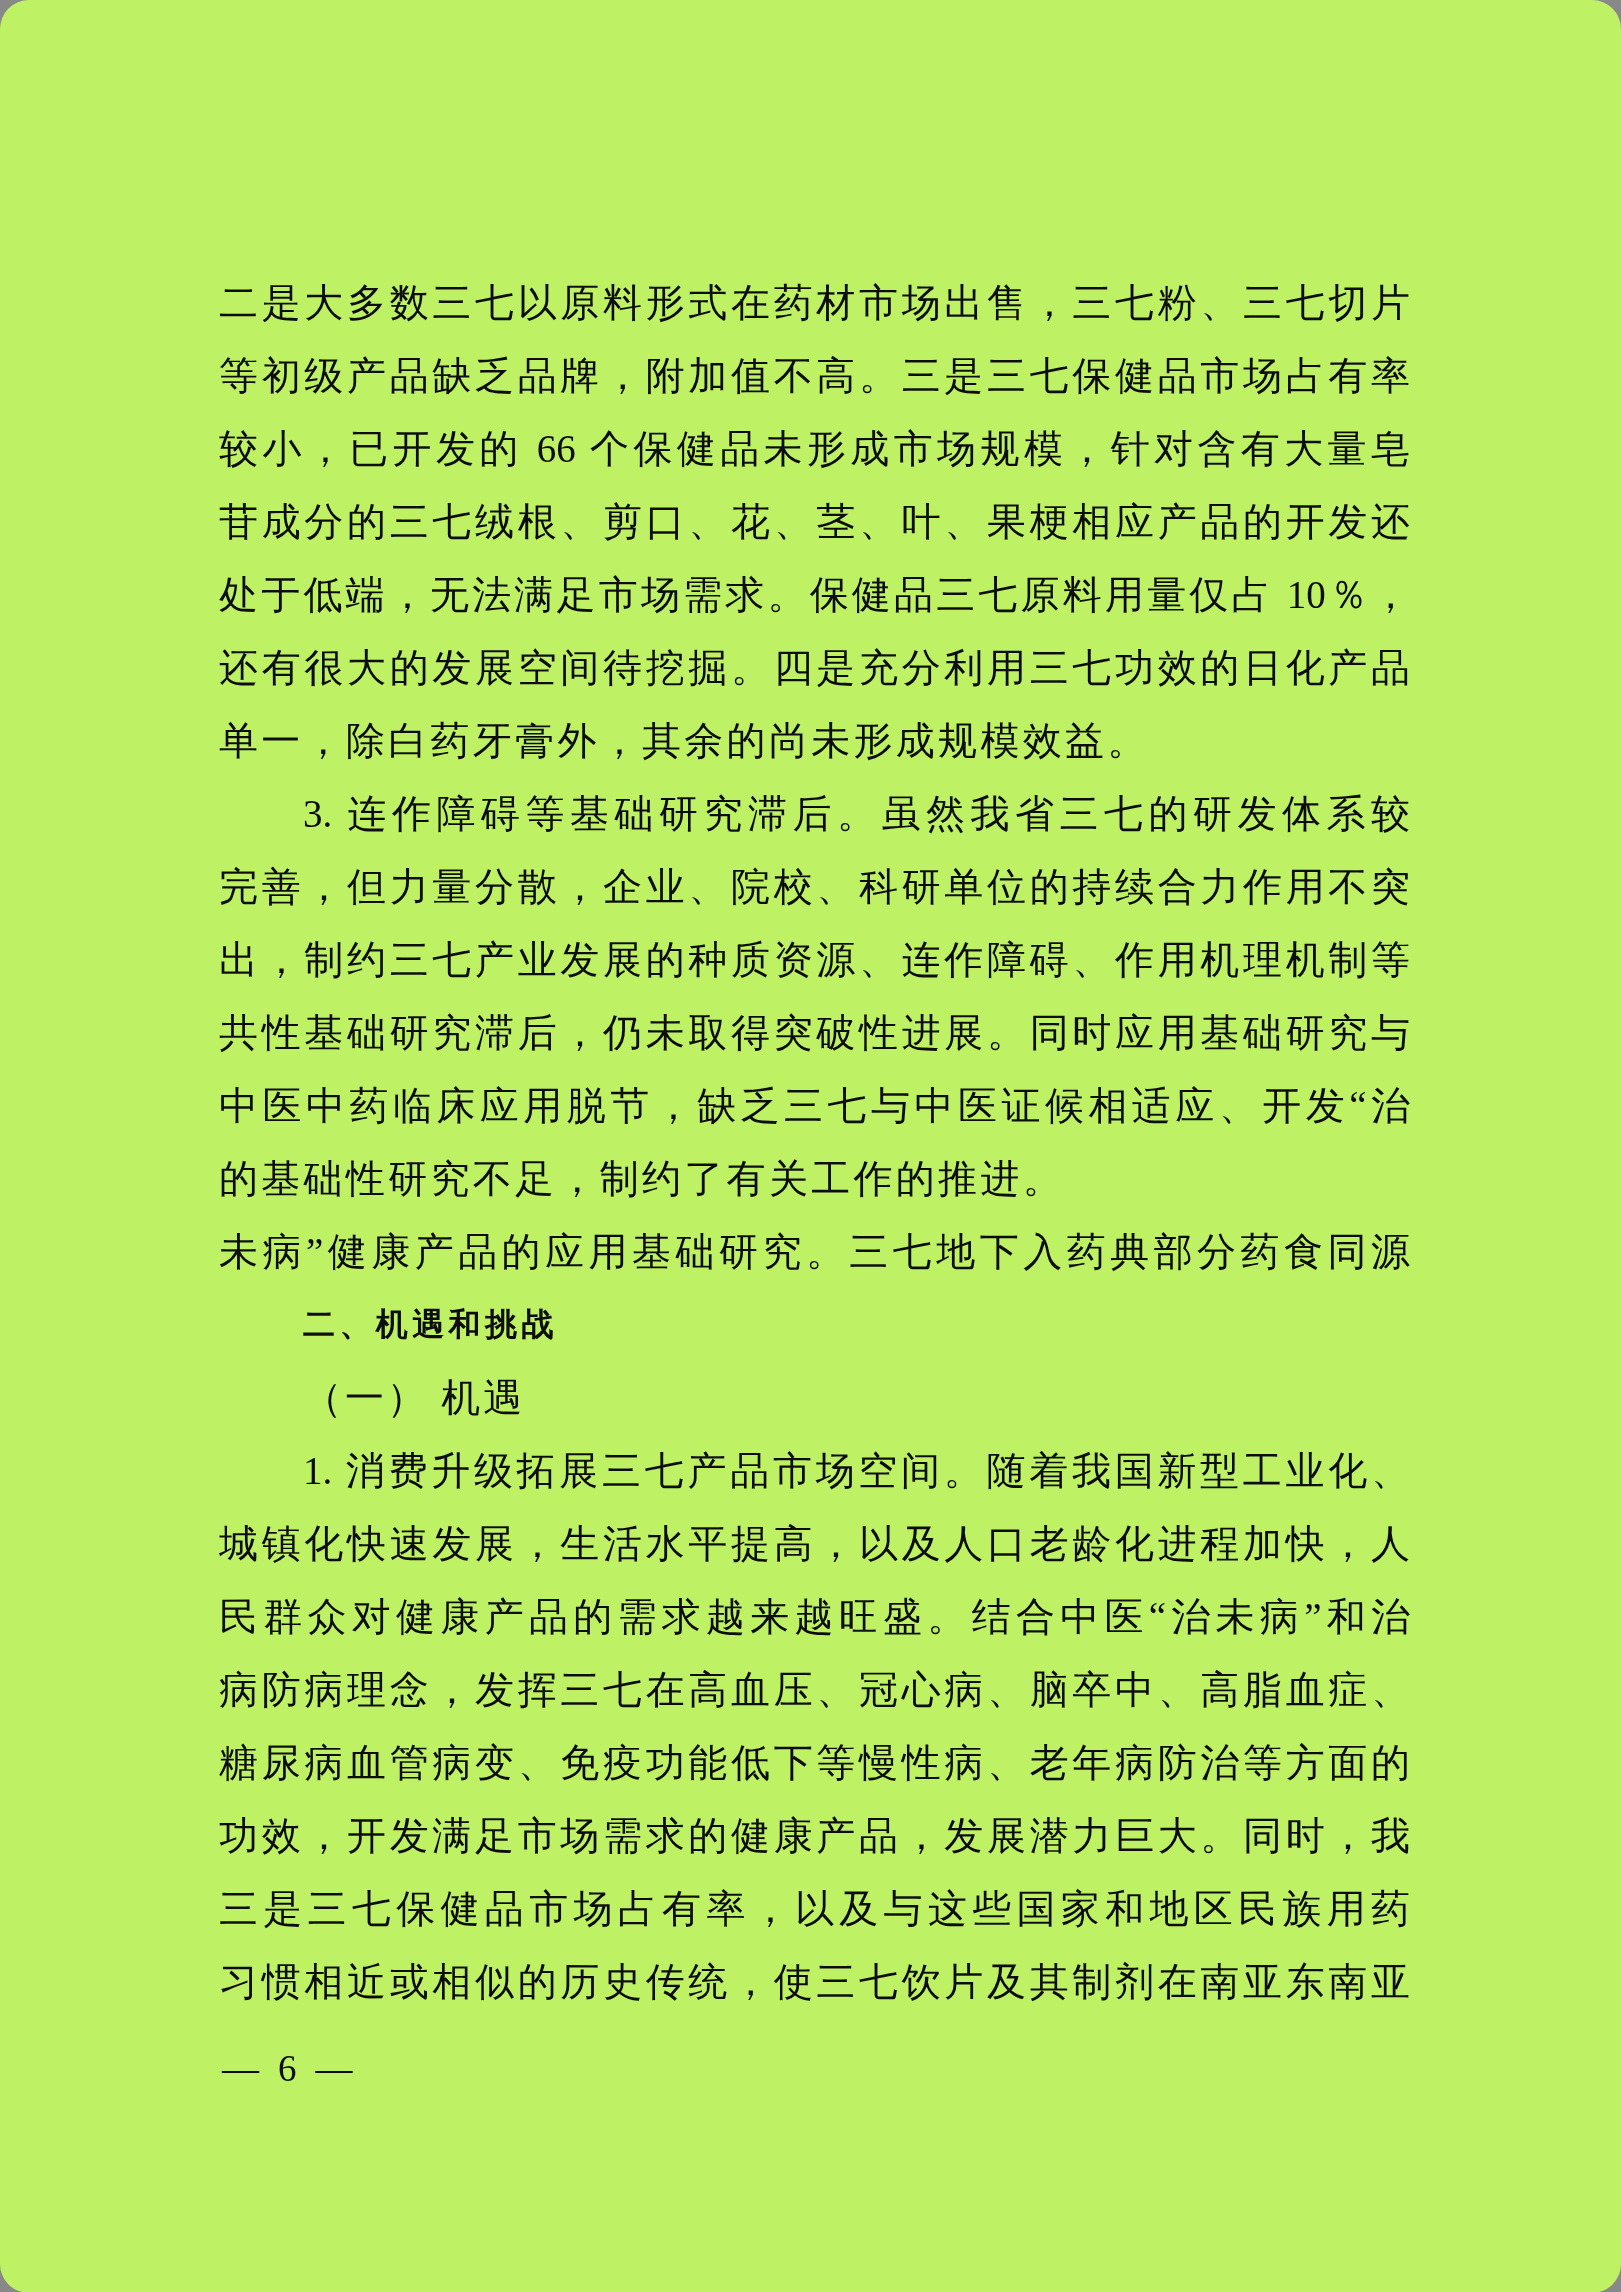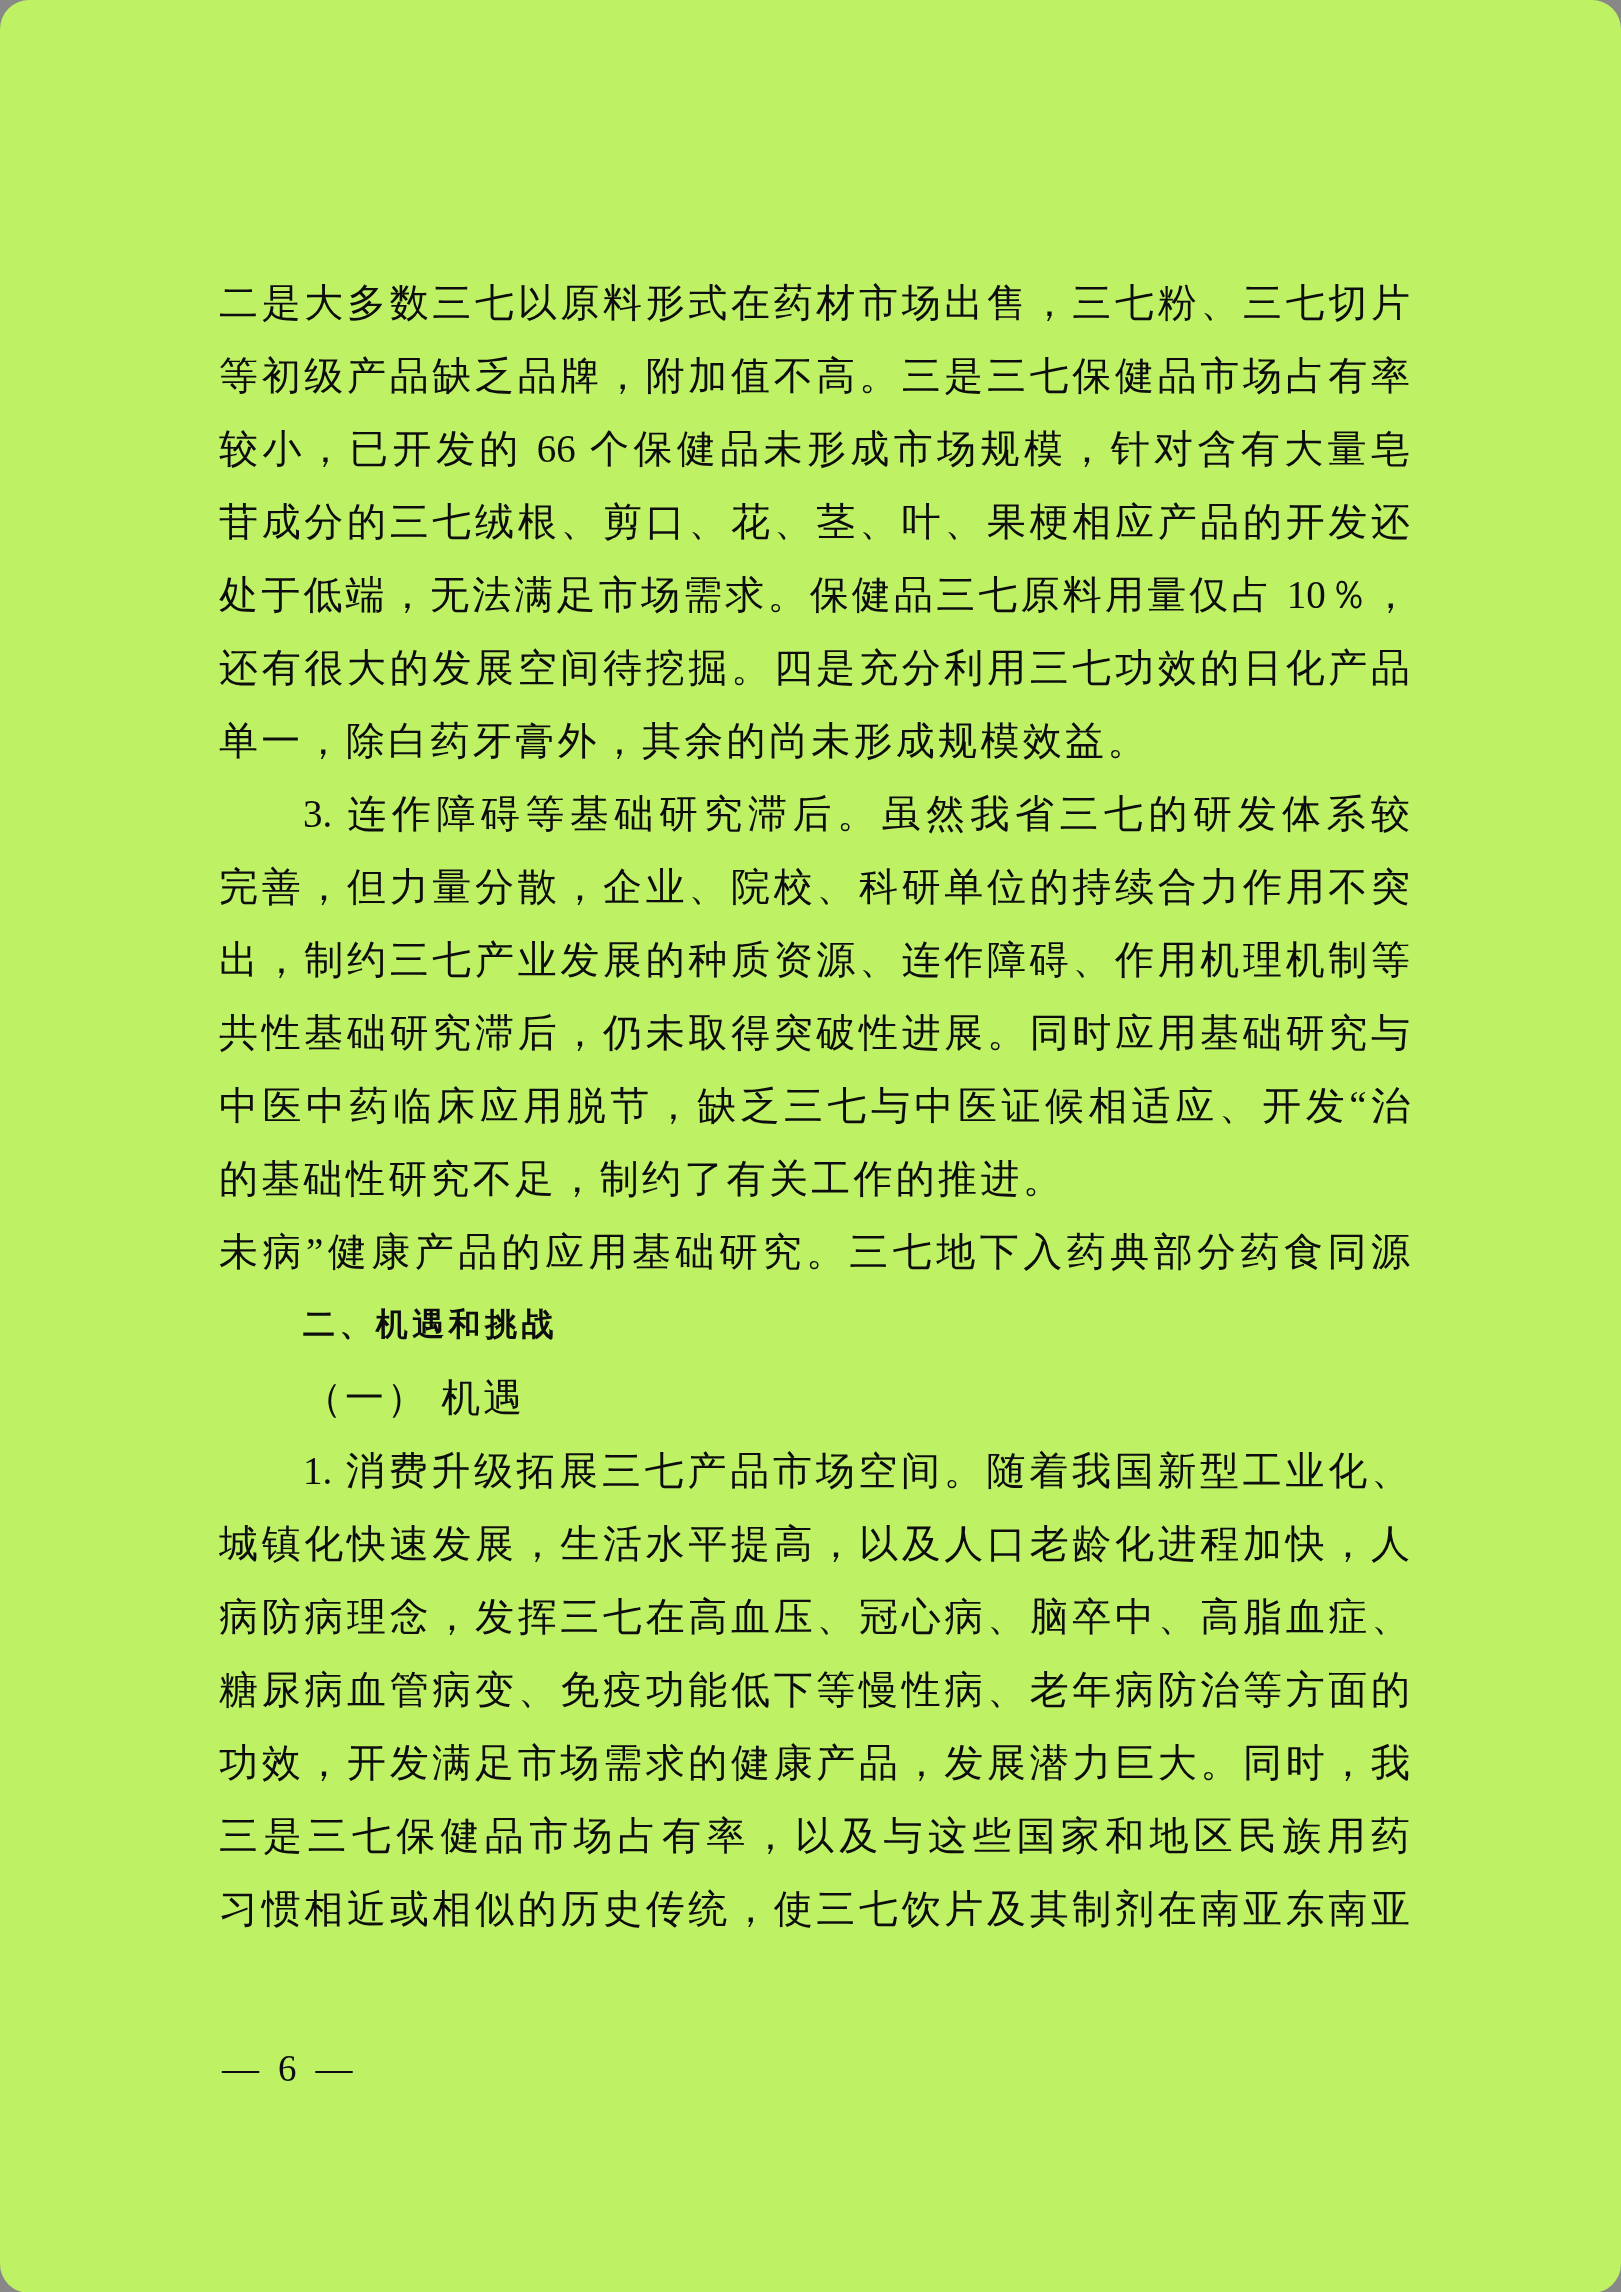--- a/index.html
+++ b/index.html
@@ -89,20 +89,21 @@
       <div class="line">完善，但力量分散，企业、院校、科研单位的持续合力作用不突</div>
       <div class="line">出，制约三七产业发展的种质资源、连作障碍、作用机理机制等</div>
       <div class="line">共性基础研究滞后，仍未取得突破性进展。同时应用基础研究与</div>
       <div class="line">中医中药临床应用脱节，缺乏三七与中医证候相适应、开发“治</div>
       <div class="line end">的基础性研究不足，制约了有关工作的推进。</div>
       <div class="line">未病”健康产品的应用基础研究。三七地下入药典部分药食同源</div>
       <div class="line h1">二、机遇和挑战</div>
       <div class="line h2">（一） 机遇</div>
       <div class="line para">1. 消费升级拓展三七产品市场空间。随着我国新型工业化、</div>
       <div class="line">城镇化快速发展，生活水平提高，以及人口老龄化进程加快，人</div>
+      <div class="line">民群众对健康产品的需求越来越旺盛。结合中医“治未病”和治</div>
       <div class="line">病防病理念，发挥三七在高血压、冠心病、脑卒中、高脂血症、</div>
       <div class="line">糖尿病血管病变、免疫功能低下等慢性病、老年病防治等方面的</div>
       <div class="line">功效，开发满足市场需求的健康产品，发展潜力巨大。同时，我</div>
       <div class="line">三是三七保健品市场占有率，以及与这些国家和地区民族用药</div>
       <div class="line">习惯相近或相似的历史传统，使三七饮片及其制剂在南亚东南亚</div>
     </div>
   <div class="footer">— 6 —</div>
 </div>
 
 

